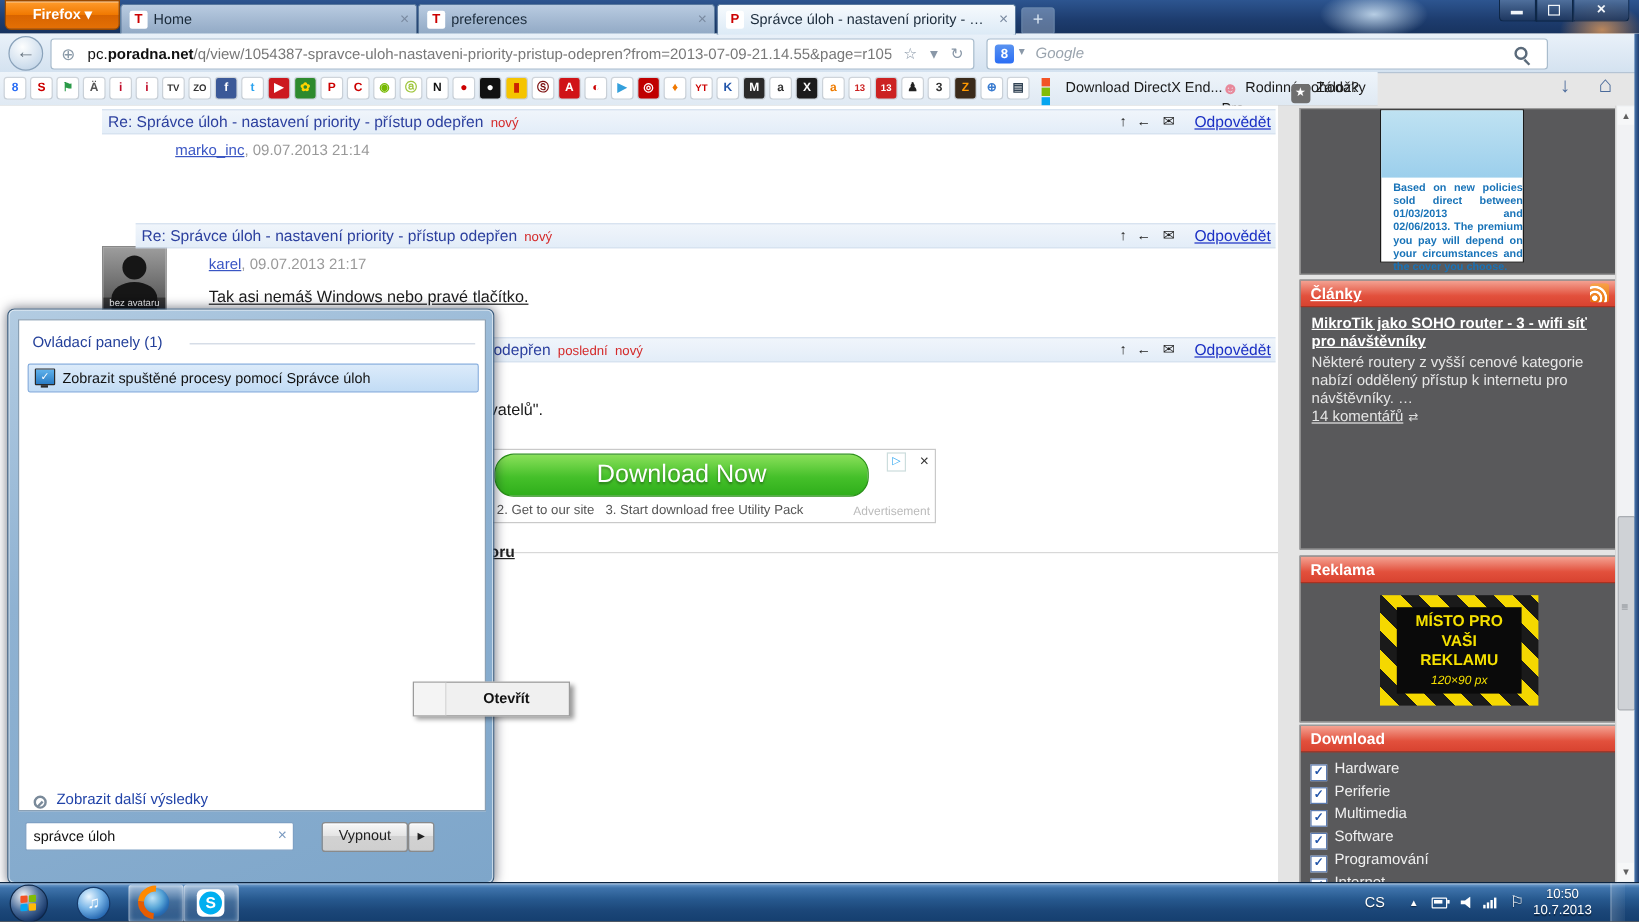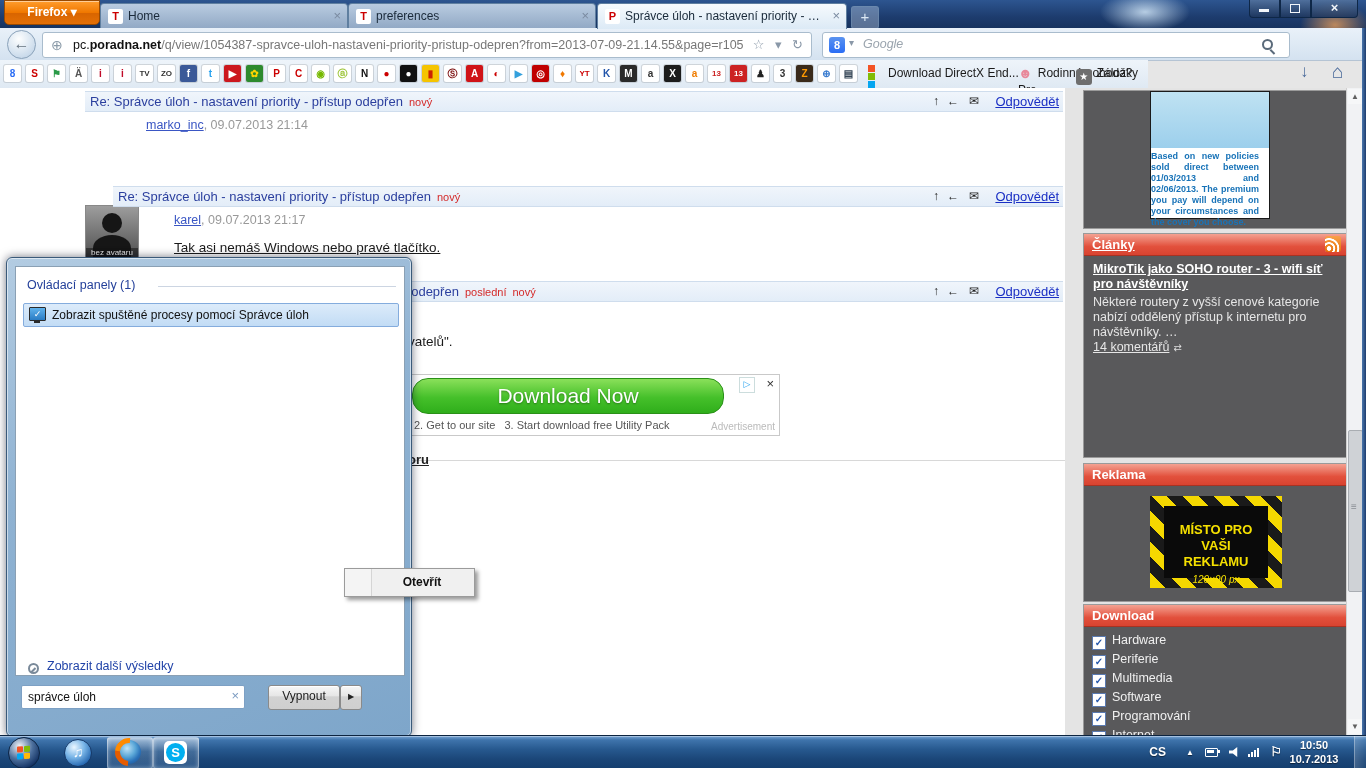--- a/index.html
+++ b/index.html
@@ -123,31 +123,31 @@
   .rss{position:absolute;right:5px;top:2px;width:16px;height:16px;border-radius:3px;
     background:
      radial-gradient(circle at 25% 78%, #fff 0 2px, rgba(0,0,0,0) 2.6px),
      radial-gradient(circle at 25% 78%, rgba(0,0,0,0) 4px, #fff 4.6px 6px, rgba(0,0,0,0) 6.6px),
      radial-gradient(circle at 25% 78%, rgba(0,0,0,0) 8px, #fff 8.6px 10px, rgba(0,0,0,0) 10.6px),
      linear-gradient(#f8a24a,#e8710a);}
   .insure-ad{position:absolute;left:66px;top:0;width:118px;height:126px;background:#fff;
     border:1px solid #1a1a1a;}
   .insure-img{position:absolute;left:0;top:0;width:100%;height:56px;
     background:linear-gradient(#bfe2f2,#9ccfec);}
-  .insure-txt{position:absolute;left:0;top:57px;width:108px;padding:2px 0;font-size:9px;
+  .insure-txt{position:absolute;left:0;top:57px;width:108px;padding:2px 10px;font-size:9px;
     font-weight:bold;color:#1873b8;text-align:justify;line-height:11px;}
   .article{position:absolute;left:9px;width:246px;color:#e6e6e6;font-size:12.5px;line-height:15px;}
   .article .at{color:#fff;font-weight:bold;text-decoration:underline;}
   .article .ax{margin-top:3px;}
   .article .ac{text-decoration:underline;}
   .cmt-ico{color:#ddd;font-size:10px;margin-left:4px;text-decoration:none;display:inline-block;}
   .stripe-ad{position:absolute;left:66px;top:32px;width:132px;height:92px;
     background:repeating-linear-gradient(45deg,#f5d800 0 11px,#1a1a1a 11px 22px);}
   .stripe-in{position:absolute;left:14px;top:10px;width:104px;height:72px;background:#0a0a0a;
-    color:#f5e000;font-weight:bold;font-size:13px;text-align:center;line-height:16px;padding-top:16px;box-sizing:border-box;}
+    color:#f5e000;font-weight:bold;font-size:13px;text-align:center;line-height:16px;padding-top:4px;box-sizing:border-box;}
   .stripe-sz{font-size:10px;font-style:italic;font-weight:normal;margin-top:2px;}
   .kat-row{position:relative;margin:4px 0 0 8px;height:15px;color:#f0f0f0;font-size:12.5px;line-height:15px;}
   .cb{display:inline-block;width:12px;height:12px;background:#fff;border:1px solid #5a7ab0;
     color:#2255aa;font-size:10px;line-height:12px;text-align:center;font-weight:bold;
     margin-right:6px;vertical-align:-2px;}
   
   .sbar{position:absolute;left:1346px;top:88px;width:16px;height:647px;background:#f1f2f4;
     border-left:1px solid #d0d0d0;}
   .sbtn{position:absolute;left:1px;width:14px;height:15px;background:#f6f7f8;color:#606060;
     font-size:8px;text-align:center;line-height:15px;}
@@ -212,21 +212,21 @@
     box-shadow:inset 0 0 4px rgba(255,255,255,.4);}
   .ffx{position:absolute;left:9px;top:2px;width:24px;height:24px;border-radius:50%;
     background:radial-gradient(circle at 42% 35%, #bfe3f7, #5aa7d8 40%, #2a71b8 65%, #1a4a86);}
   .ffx::after{content:"";position:absolute;left:-2px;top:-2px;width:18px;height:18px;border-radius:50%;
     border:5px solid transparent;border-top-color:#ff8a00;border-left-color:#e65c00;
     transform:rotate(-40deg);}
   .skypetile{position:absolute;left:10px;top:3px;width:23px;height:23px;background:#fff;border-radius:5px;}
   .skypetile i{position:absolute;left:2px;top:2px;width:19px;height:19px;border-radius:50%;
     background:#00aff0;color:#fff;font-style:normal;font-weight:bold;font-size:13px;
     text-align:center;line-height:19px;display:block;}
-  .tray{position:absolute;right:0;top:0;height:33px;color:#fff;font-weight:bold;}
+  .tray{position:absolute;right:12px;top:0;height:33px;color:#fff;}
   .tray-item{position:absolute;top:9px;font-size:12px;text-shadow:0 1px 1px rgba(0,0,0,.5);}
   .batt{width:11px;height:7px;border:1px solid #fff;border-radius:1px;position:absolute;top:12px;}
   .batt::before{content:"";position:absolute;right:-3px;top:1px;width:2px;height:3px;background:#fff;}
   .batt::after{content:"";position:absolute;left:1px;top:1px;width:7px;height:3px;background:#fff;}
   .spk{position:absolute;top:11px;width:11px;height:10px;background:#fff;
     clip-path:polygon(0 35%,35% 35%,75% 0,75% 100%,35% 65%,0 65%);}
   .bars{position:absolute;top:12px;width:14px;height:9px;}
   .bars i{position:absolute;bottom:0;width:2px;background:#fff;display:block;}
   .clock{position:absolute;right:22px;top:2px;width:60px;text-align:center;font-size:11px;
     line-height:14px;color:#fff;text-shadow:0 1px 1px rgba(0,0,0,.5);}

